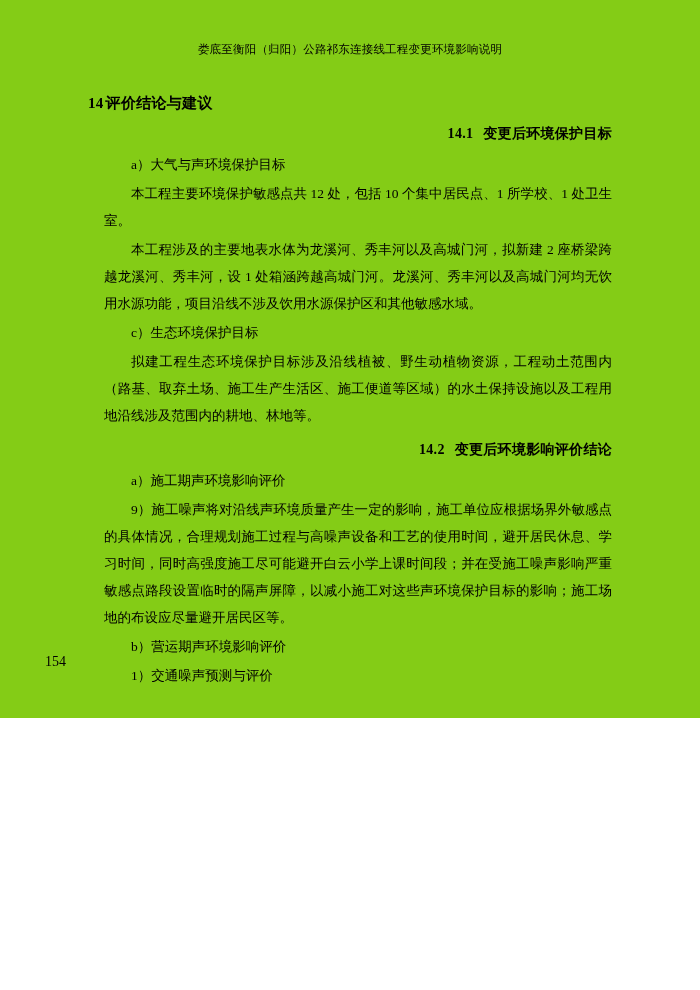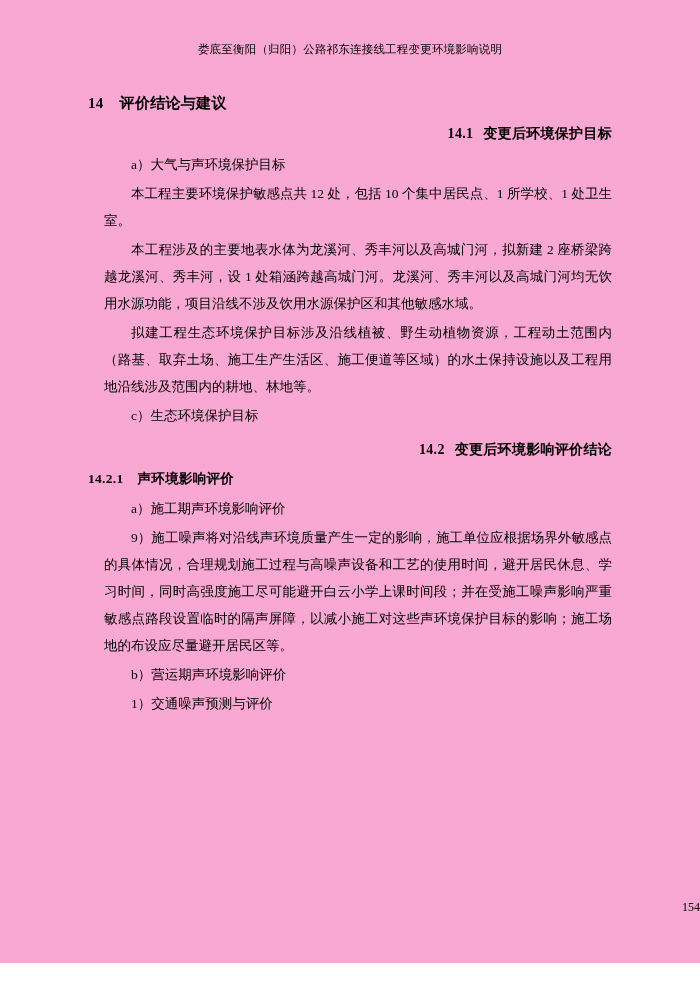--- a/index.html
+++ b/index.html
@@ -7,23 +7,23 @@
     padding: 0;
     background: #ffffff;
   }
   body {
     font-family: "Liberation Serif", "DejaVu Serif", serif;
     color: #000000;
   }
   .page {
     position: relative;
     width: 700px;
-    height: 963px;
+    height: 718px;
     box-sizing: border-box;
-    background: #f9a8d4;
+    background: #84cc16;
     overflow: hidden;
   }
   .header {
     position: absolute;
     top: 42px;
     left: 0;
     right: 0;
     text-align: center;
     font-size: 11.5px;
     letter-spacing: 0.2px;
@@ -35,21 +35,21 @@
     left: 88px;
     width: 524px;
   }
   .h1 {
     font-size: 15px;
     font-weight: bold;
     margin: 12px 0 10px 0;
     letter-spacing: 0.3px;
   }
   .h1 .num {
-    margin-right: 16px;
+    margin-right: 2px;
   }
   .h2 {
     font-size: 14px;
     font-weight: bold;
     margin: 12px 0 8px 0;
     letter-spacing: 0.3px;
     text-align: right;
   }
   .h2 .num {
     margin-right: 10px;
@@ -72,22 +72,23 @@
     text-indent: 27px;
   }
   .para.sub {
     text-indent: 27px;
   }
   .footer {
     position: absolute;
     bottom: 48px;
     left: 0;
     right: 0;
-    text-align: right;
-    font-size: 12px;
+    text-align: left;
+    font-size: 14px;
+    padding-left: 45px;
   }
 </style>
 </head>
 <body>
 
 <div class="page">
 
   <div class="header">娄底至衡阳（归阳）公路祁东连接线工程变更环境影响说明</div>
 
   <div class="content">
@@ -98,30 +99,27 @@
 
     <div class="h2">
       <span class="num">14.1</span><span>变更后环境保护目标</span>
     </div>
 
     <p class="para sub">a）大气与声环境保护目标</p>
     <p class="para">本工程主要环境保护敏感点共 12 处，包括 10 个集中居民点、1 所学校、1 处卫生室。</p>
 
     <p class="para">本工程涉及的主要地表水体为龙溪河、秀丰河以及高城门河，拟新建 2 座桥梁跨越龙溪河、秀丰河，设 1 处箱涵跨越高城门河。龙溪河、秀丰河以及高城门河均无饮用水源功能，项目沿线不涉及饮用水源保护区和其他敏感水域。</p>
 
+    <p class="para sub">c）生态环境保护目标</p>
     <p class="para">拟建工程生态环境保护目标涉及沿线植被、野生动植物资源，工程动土范围内（路基、取弃土场、施工生产生活区、施工便道等区域）的水土保持设施以及工程用地沿线涉及范围内的耕地、林地等。</p>
-    <p class="para sub">c）生态环境保护目标</p>
 
     <div class="h2">
       <span class="num">14.2</span><span>变更后环境影响评价结论</span>
     </div>
 
-    <div class="h3">
-      <span class="num">14.2.1</span><span>声环境影响评价</span>
-    </div>
 
     <p class="para sub">a）施工期声环境影响评价</p>
     <p class="para">9）施工噪声将对沿线声环境质量产生一定的影响，施工单位应根据场界外敏感点的具体情况，合理规划施工过程与高噪声设备和工艺的使用时间，避开居民休息、学习时间，同时高强度施工尽可能避开白云小学上课时间段；并在受施工噪声影响严重敏感点路段设置临时的隔声屏障，以减小施工对这些声环境保护目标的影响；施工场地的布设应尽量避开居民区等。</p>
 
     <p class="para sub">b）营运期声环境影响评价</p>
     <p class="para">1）交通噪声预测与评价</p>
 
   </div>
 
   <div class="footer">154</div>

